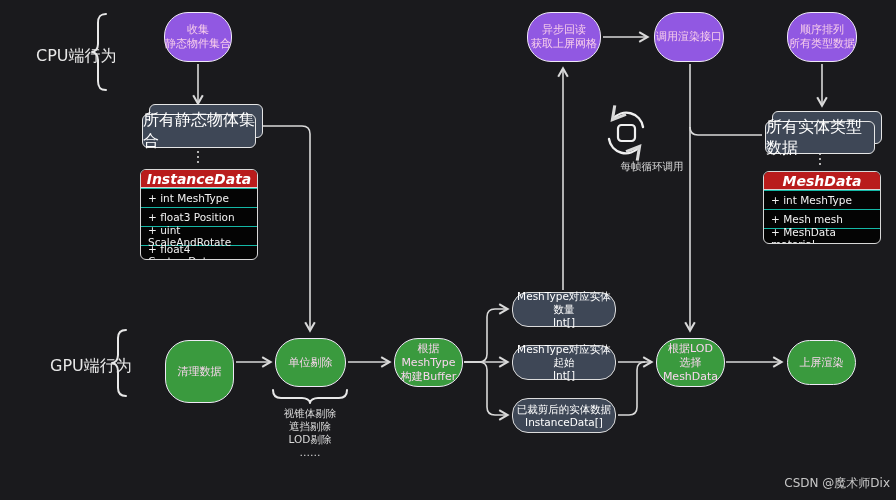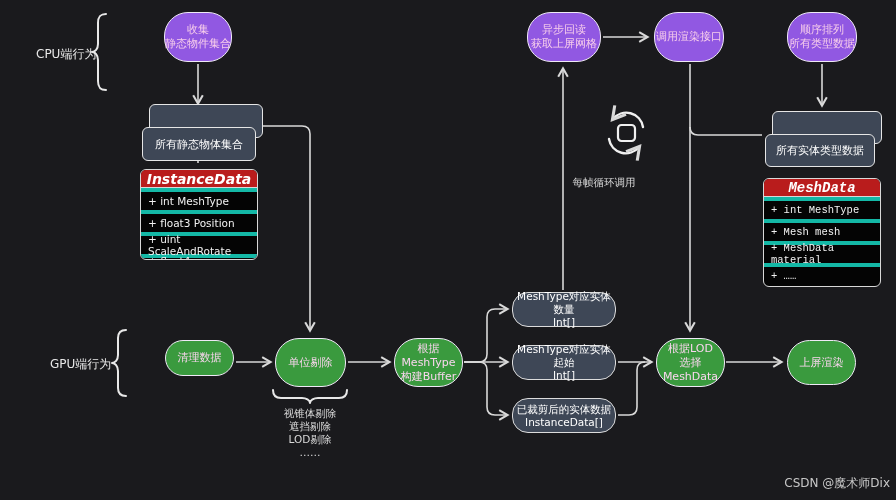--- a/index.html
+++ b/index.html
@@ -7,36 +7,36 @@
          font-family:"DejaVu Sans",sans-serif;}
   .wires{position:absolute;left:0;top:0;width:896px;height:500px;z-index:1;}
   .node{position:absolute;z-index:2;display:flex;align-items:center;justify-content:center;
         text-align:center;white-space:pre-line;font-size:11px;line-height:14px;
         border:1.5px solid #efe9f6;box-sizing:border-box;}
   .pnode{background:#9158e2;color:#f7cdeb;border-radius:24px;}
   .gnode{background:#3a9a3e;color:#f9d6ee;border-radius:24px;}
   .stackwrap{position:absolute;z-index:2;}
   .stack-back{position:absolute;left:7px;top:-6px;width:100%;height:100%;background:#3e4756;
         border:1.5px solid #e6e6e6;border-radius:6px;box-sizing:border-box;}
-  .stack-front{position:absolute;left:0;top:17px;width:100%;height:100%;background:#3e4756;
+  .stack-front{position:absolute;left:0;top:4px;width:100%;height:100%;background:#3e4756;
         border:1.5px solid #e6e6e6;border-radius:6px;box-sizing:border-box;
-        display:flex;align-items:center;justify-content:center;color:#fff;font-size:11px;}
+        display:flex;align-items:center;justify-content:center;color:#fff;font-size:16px;}
   .classbox{position:absolute;z-index:2;background:#040404;border:1.5px solid #d8d8d8;
         border-radius:6px;box-sizing:border-box;overflow:hidden;}
   .classhead{height:17px;background:#b91c1c;color:#fff;font-size:14px;font-weight:bold;
         font-style:italic;display:flex;align-items:center;justify-content:center;
         border-bottom:1px solid #d8d8d8;}
   .classfield{height:18px;color:#f2f2f2;font-size:10.5px;display:flex;align-items:center;
-        padding-left:7px;border-top:4px solid #14b8a6;}
+        padding-left:7px;border-top:1px solid #14b8a6;}
   .classfield:first-of-type{border-top:none;}
   .bufbox{position:absolute;z-index:2;background:#3e4756;border:1.2px solid #dcdcdc;
         border-radius:16px;box-sizing:border-box;display:flex;align-items:center;
         justify-content:center;text-align:center;color:#fff;font-size:10.5px;
         line-height:13px;white-space:pre-line;}
-  .sidelabel{position:absolute;z-index:2;color:#e8e8e8;font-size:12px;}
+  .sidelabel{position:absolute;z-index:2;color:#e8e8e8;font-size:16px;}
   .smalltext{position:absolute;z-index:2;color:#d9d9d9;font-size:10.5px;text-align:center;
         white-space:pre-line;line-height:13px;}
   .watermark{position:absolute;z-index:3;right:6px;bottom:8px;color:#c8c8c8;font-size:12px;}
 </style>
 </head>
 <body>
 
 <div class="stage">
 
   <svg class="wires" viewBox="0 0 896 500">
@@ -104,31 +104,31 @@
     <div class="stack-front">所有实体类型数据</div>
   </div>
 
   <div class="classbox" style="left:140px;top:169px;width:118px;height:91px;">
     <div class="classhead">InstanceData</div>
     <div class="classfield">+ int MeshType</div>
     <div class="classfield">+ float3 Position</div>
     <div class="classfield">+ uint ScaleAndRotate</div>
     <div class="classfield">+ float4 CustomData</div>
   </div>
-  <div class="classbox" style="left:763px;top:178px;width:118px;height:109px;font-family:Liberation Mono, monospace;">
+  <div class="classbox" style="left:763px;top:171px;width:118px;height:73px;">
     <div class="classhead">MeshData</div>
     <div class="classfield">+ int MeshType</div>
     <div class="classfield">+ Mesh mesh</div>
     <div class="classfield">+ MeshData material</div>
     <div class="classfield">+ ……</div>
   </div>
 
-  <div class="smalltext" style="left:554px;top:160px;width:100px;margin-top:16px;">每帧循环调用</div>
+  <div class="smalltext" style="left:602px;top:160px;width:100px;">每帧循环调用</div>
 
-  <div class="node gnode" style="left:165px;top:340px;width:69px;height:36px;">清理数据</div>
+  <div class="node gnode" style="left:165px;top:340px;width:69px;height:63px;">清理数据</div>
   <div class="node gnode" style="left:275px;top:338px;width:71px;height:49px;">单位剔除</div>
   <div class="node gnode" style="left:394px;top:338px;width:69px;height:49px;">根据MeshType
 构建Buffer</div>
   <div class="node gnode" style="left:656px;top:338px;width:69px;height:49px;">根据LOD
 选择MeshData</div>
   <div class="node gnode" style="left:787px;top:340px;width:69px;height:45px;">上屏渲染</div>
 
   <div class="smalltext" style="left:260px;top:407px;width:100px;">视锥体剔除
 遮挡剔除
 LOD剔除

